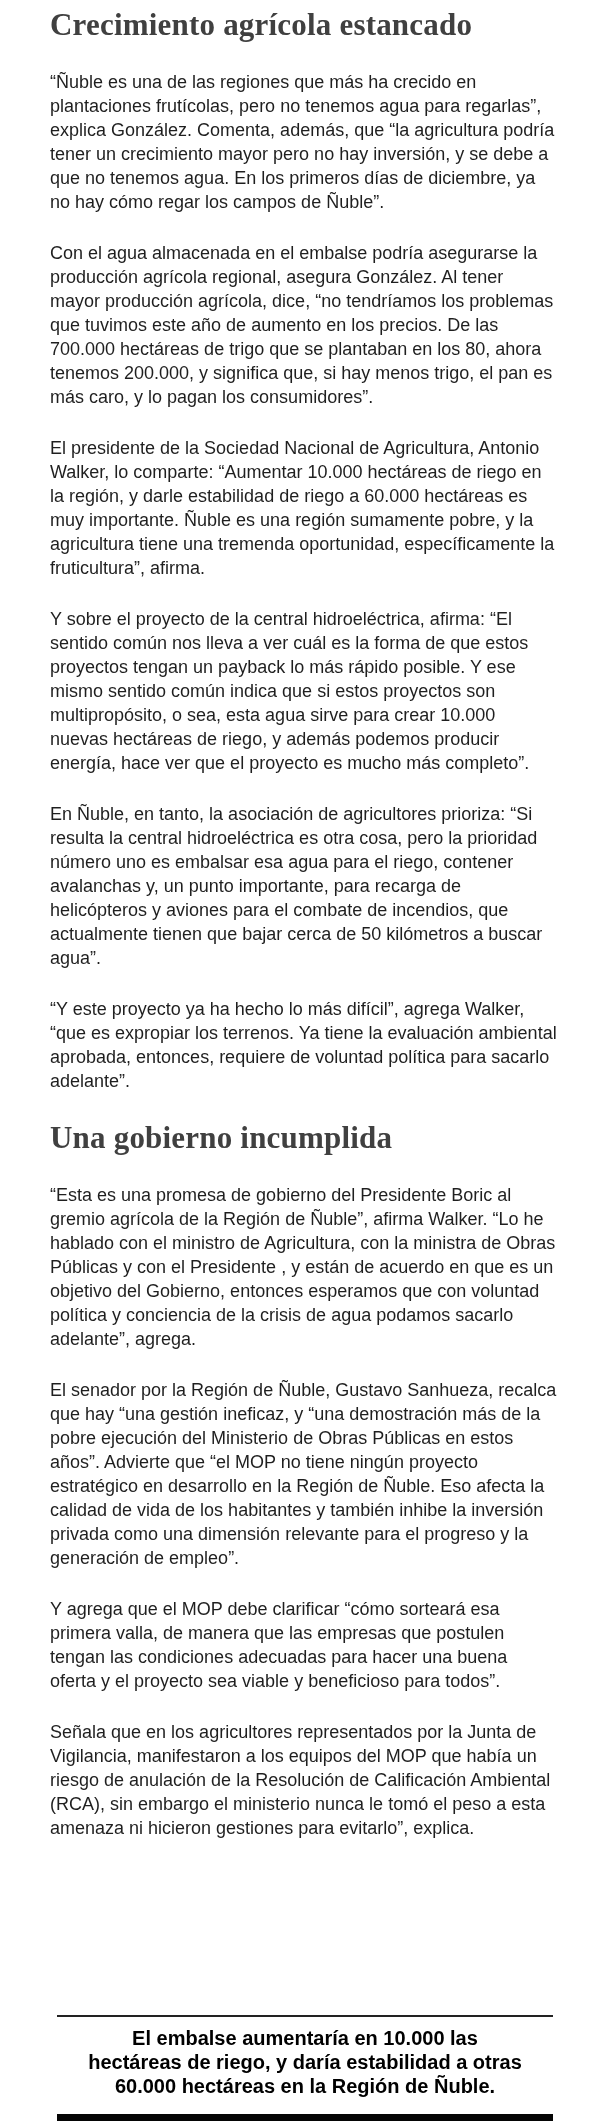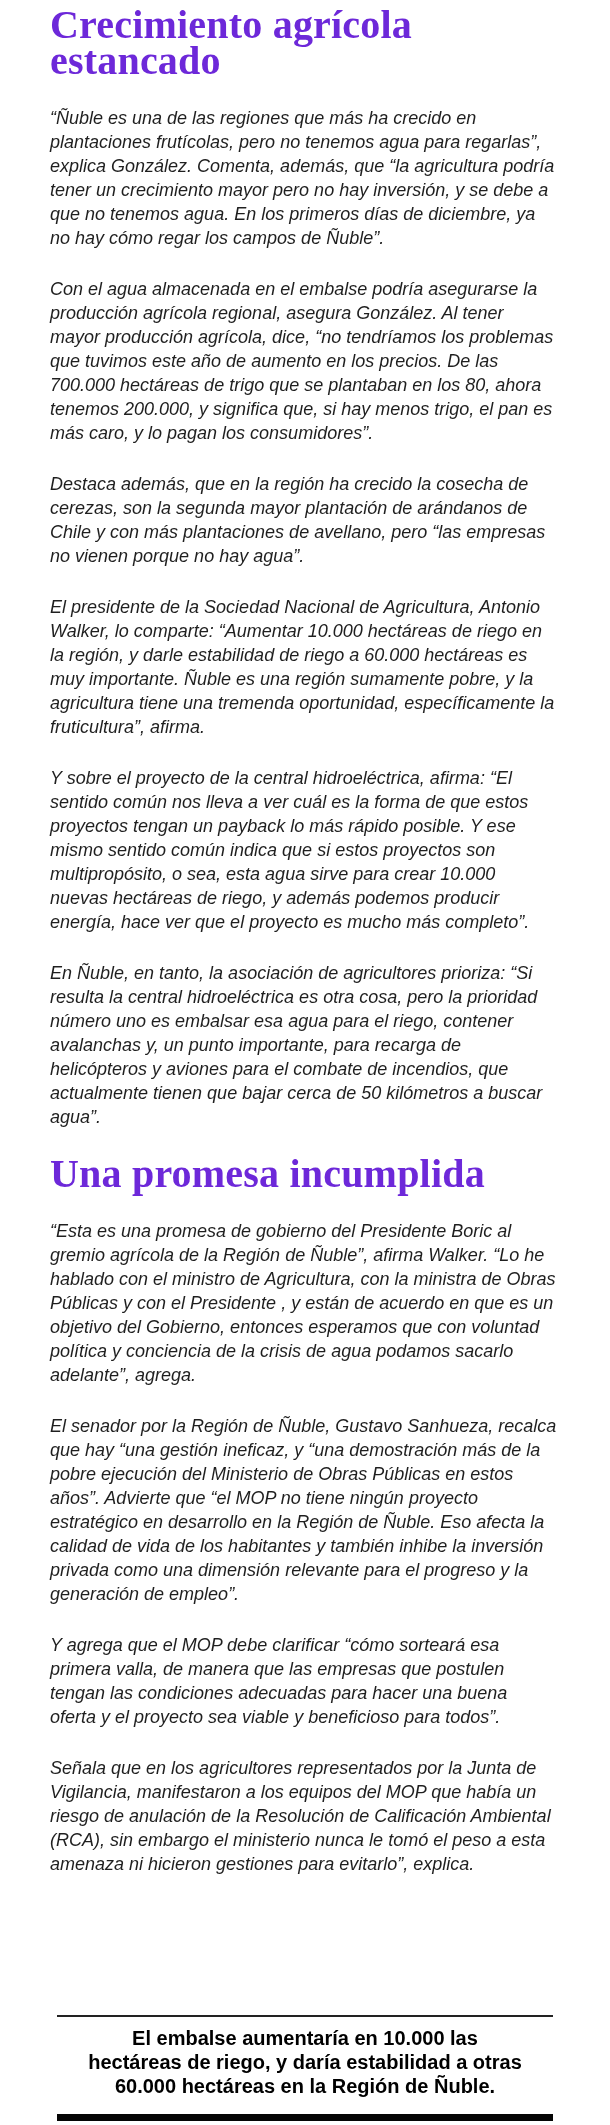--- a/index.html
+++ b/index.html
@@ -15,39 +15,38 @@
     padding: 0 52px 0 50px;
     background: #ffffff;
     display: flex;
     flex-direction: column;
     overflow: hidden;
     font-family: "Liberation Sans", sans-serif;
   }
   .section-heading {
     font-family: "Liberation Serif", serif;
     font-weight: 700;
-    font-size: 40px;
+    font-size: 31px;
     line-height: 36px;
-    color: #6d28d9;
+    color: #404040;
     margin: 0;
     letter-spacing: 0.2px;
   }
   .section-heading.first {
     margin-top: 7px;
   }
   .section-heading.second {
     margin-top: 27px;
   }
   .body-paragraph {
     font-family: "Liberation Sans", sans-serif;
     font-size: 18px;
     line-height: 24px;
     color: #1f1f1f;
     margin: 27px 0 0 0;
-    font-style: italic;
   }
   .figure-caption-block {
     margin: auto 5px 4px 7px; 
     padding-top: 28px;
   }
   .caption-top-rule {
     border: none;
     border-top: 2px solid #222222;
     margin: 0;
   }
@@ -69,26 +68,26 @@
 </style>
 </head>
 <body>
 
 <div class="page">
 
   <h1 class="section-heading first">Crecimiento agrícola estancado</h1>
 
   <p class="body-paragraph">“Ñuble es una de las regiones que más ha crecido en plantaciones frutícolas, pero no tenemos agua para regarlas”, explica González. Comenta, además, que “la agricultura podría tener un crecimiento mayor pero no hay inversión, y se debe a que no tenemos agua. En los primeros días de diciembre, ya no hay cómo regar los campos de Ñuble”.</p>
   <p class="body-paragraph">Con el agua almacenada en el embalse podría asegurarse la producción agrícola regional, asegura González. Al tener mayor producción agrícola, dice, “no tendríamos los problemas que tuvimos este año de aumento en los precios. De las 700.000 hectáreas de trigo que se plantaban en los 80, ahora tenemos 200.000, y significa que, si hay menos trigo, el pan es más caro, y lo pagan los consumidores”.</p>
-  <p class="body-paragraph">Destaca además, que en la región ha crecido la cosecha de cerezas, son la segunda mayor plantación de arándanos de Chile y con más plantaciones de avellano, pero “las empresas no vienen porque no hay agua”.</p>
   <p class="body-paragraph">El presidente de la Sociedad Nacional de Agricultura, Antonio Walker, lo comparte: “Aumentar 10.000 hectáreas de riego en la región, y darle estabilidad de riego a 60.000 hectáreas es muy importante. Ñuble es una región sumamente pobre, y la agricultura tiene una tremenda oportunidad, específicamente la fruticultura”, afirma.</p>
   <p class="body-paragraph">Y sobre el proyecto de la central hidroeléctrica, afirma: “El sentido común nos lleva a ver cuál es la forma de que estos proyectos tengan un payback lo más rápido posible. Y ese mismo sentido común indica que si estos proyectos son multipropósito, o sea, esta agua sirve para crear 10.000 nuevas hectáreas de riego, y además podemos producir energía, hace ver que el proyecto es mucho más completo”.</p>
   <p class="body-paragraph">En Ñuble, en tanto, la asociación de agricultores prioriza: “Si resulta la central hidroeléctrica es otra cosa, pero la prioridad número uno es embalsar esa agua para el riego, contener avalanchas y, un punto importante, para recarga de helicópteros y aviones para el combate de incendios, que actualmente tienen que bajar cerca de 50 kilómetros a buscar agua”.</p>
+  <p class="body-paragraph">“Y este proyecto ya ha hecho lo más difícil”, agrega Walker, “que es expropiar los terrenos. Ya tiene la evaluación ambiental aprobada, entonces, requiere de voluntad política para sacarlo adelante”.</p>
 
-  <h1 class="section-heading second">Una promesa incumplida</h1>
+  <h1 class="section-heading second">Una gobierno incumplida</h1>
 
   <p class="body-paragraph">“Esta es una promesa de gobierno del Presidente Boric al gremio agrícola de la Región de Ñuble”, afirma Walker. “Lo he hablado con el ministro de Agricultura, con la ministra de Obras Públicas y con el Presidente , y están de acuerdo en que es un objetivo del Gobierno, entonces esperamos que con voluntad política y conciencia de la crisis de agua podamos sacarlo adelante”, agrega.</p>
   <p class="body-paragraph">El senador por la Región de Ñuble, Gustavo Sanhueza, recalca que hay “una gestión ineficaz, y “una demostración más de la pobre ejecución del Ministerio de Obras Públicas en estos años”. Advierte que “el MOP no tiene ningún proyecto estratégico en desarrollo en la Región de Ñuble. Eso afecta la calidad de vida de los habitantes y también inhibe la inversión privada como una dimensión relevante para el progreso y la generación de empleo”.</p>
   <p class="body-paragraph">Y agrega que el MOP debe clarificar “cómo sorteará esa primera valla, de manera que las empresas que postulen tengan las condiciones adecuadas para hacer una buena oferta y el proyecto sea viable y beneficioso para todos”.</p>
   <p class="body-paragraph">Señala que en los agricultores representados por la Junta de Vigilancia, manifestaron a los equipos del MOP que había un riesgo de anulación de la Resolución de Calificación Ambiental (RCA), sin embargo el ministerio nunca le tomó el peso a esta amenaza ni hicieron gestiones para evitarlo”, explica.</p>
 
   <div class="figure-caption-block">
     <hr class="caption-top-rule">
     <p class="figure-caption">El embalse aumentaría en 10.000 las
 hectáreas de riego, y daría estabilidad a otras

